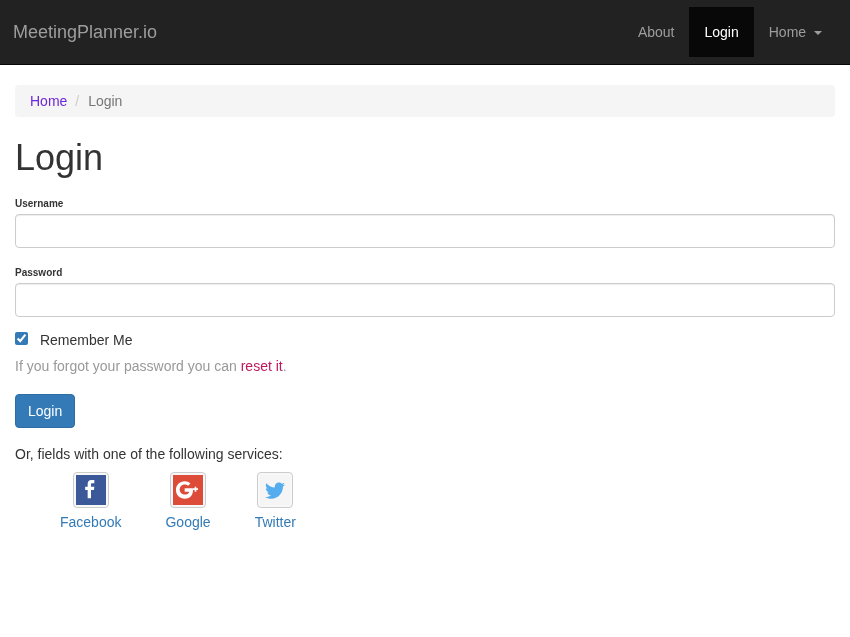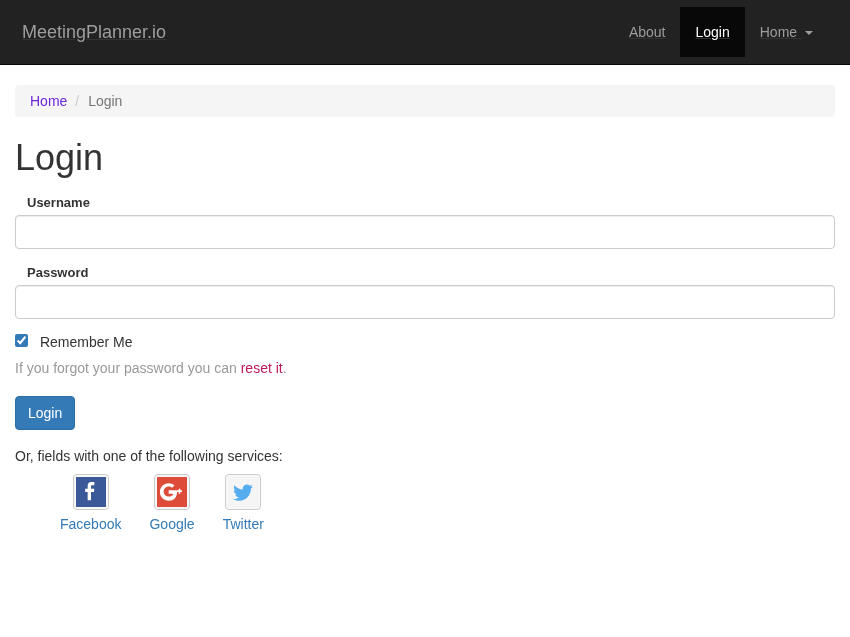--- a/index.html
+++ b/index.html
@@ -14,23 +14,22 @@
       background: #fff;
     }
     .navbar {
       background: #222;
       min-height: 50px;
       border-bottom: 1px solid #080808;
     }
     .navbar-inner {
       display: flex;
       align-items: center;
-      padding: 0 22px;
+      padding: 0 13px;
       height: 64px;
-      text-decoration: underline;
     }
     .navbar-brand {
       color: #9d9d9d;
       font-size: 18px;
       text-decoration: none;
       padding: 15px 0;
       line-height: 20px;
     }
     .navbar-nav {
       margin-left: auto;
@@ -101,22 +100,21 @@
       font-size: 14px;
     }
     .form-group {
       margin-bottom: 15px;
       margin-top: 15px;
     }
     .control-label {
       display: inline-block;
       font-weight: 700;
       margin-bottom: 5px;
-      font-size: 13px;
-      margin-left: 12px;
+      font-size: 10px;
     }
     .form-control {
       display: block;
       width: 100%;
       height: 34px;
       padding: 6px 12px;
       font-size: 14px;
       line-height: 1.42857143;
       color: #555;
       background: #fff;
@@ -159,21 +157,21 @@
       margin-top: 10px;
     }
     .social-prompt {
       margin-top: 18px;
       margin-bottom: 10px;
       font-size: 14px;
     }
     .social-list {
       display: flex;
       list-style: none;
-      gap: 28px;
+      gap: 44px;
       padding-left: 45px;
       margin-top: 6px;
     }
     .social-item {
       text-align: center;
     }
     .social-item a {
       color: #337ab7;
       text-decoration: none;
       font-size: 14px;

